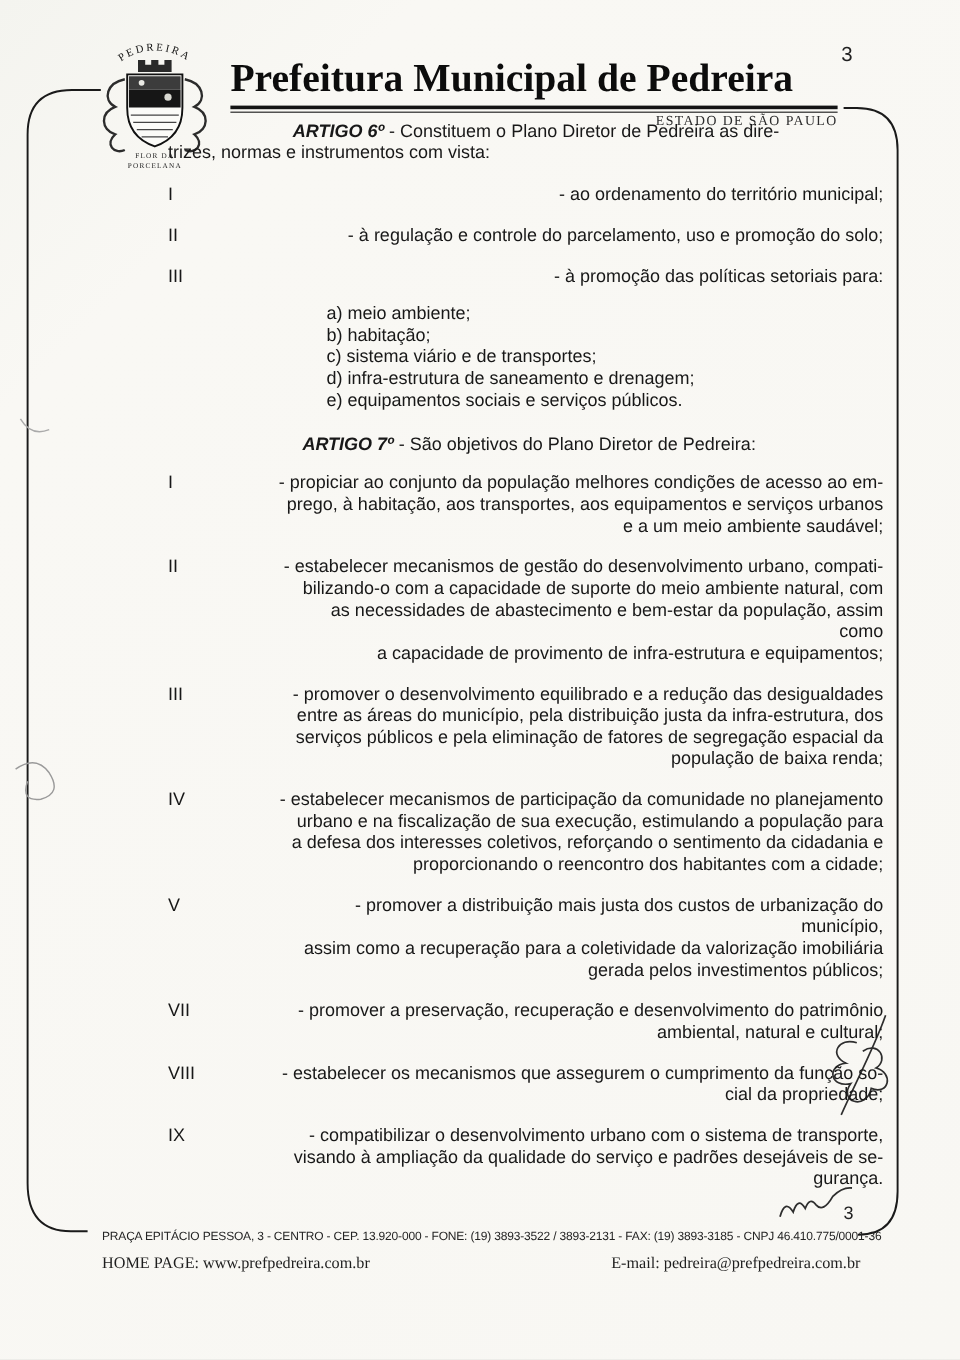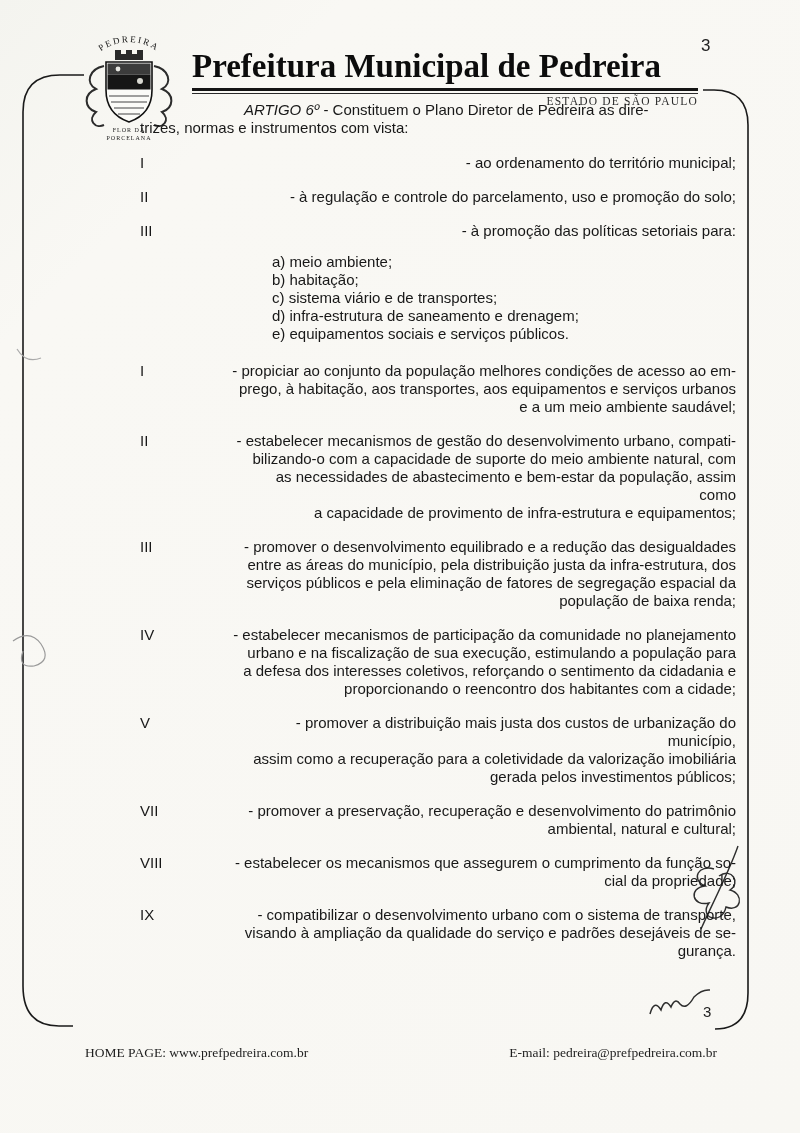--- a/index.html
+++ b/index.html
@@ -20,21 +20,21 @@
   .title-rule-thick { position:absolute; left:192px; top:88px; width:506px; height:3px; background:#141414; }
   .title-rule-thin  { position:absolute; left:192px; top:93px; width:506px; height:1px; background:#2a2a2a; }
   .subtitle {
     position:absolute; left:192px; top:95px; width:506px; text-align:right;
     font-family:"Liberation Serif", serif; font-size:11.5px; letter-spacing:1.2px; color:#2b2b2b;
   }
   .pagenum-top { position:absolute; left:701px; top:36px; font-size:17px; color:#222; }
 
   
   .doc-body { position:absolute; left:140px; top:101px; width:596px; font-size:15px; line-height:18px; color:#181818; }
-  .a-head { font-weight:normal; font-style:italic; }
+  .a-head { font-weight:bold; font-style:italic; }
   .intro-text { white-space:pre-line; }
   .article-intro { margin:0 0 17px 0; text-indent:104px; }
   .article7-head { margin:2px 0 14px 0; text-indent:112px; }
   .item { display:flex; margin:0 0 16px 0; }
   .item .num { width:85px; flex:none; }
   .item .txt { flex:1; white-space:pre-line; padding-left:13px; text-indent:-13px;text-align:right; }
   .sublist { margin:-3px 0 19px 88px; }
   .subitem { line-height:18px;margin-left:44px; }
 
   
@@ -124,20 +124,24 @@
       </div>
 
     <div class="sublist">
         <div class="subitem">a) meio ambiente;</div>
         <div class="subitem">b) habitação;</div>
         <div class="subitem">c) sistema viário e de transportes;</div>
         <div class="subitem">d) infra-estrutura de saneamento e drenagem;</div>
         <div class="subitem">e) equipamentos sociais e serviços públicos.</div>
       </div>
 
+    <p class="article7-head">
+      <span class="a-head">ARTIGO 7º</span>
+      <span>- São objetivos do Plano Diretor de Pedreira:</span>
+    </p>
 
     <div>
         <div class="item">
           <div class="num">I</div>
           <div class="txt">- propiciar ao conjunto da população melhores condições de acesso ao em-
 prego, à habitação, aos transportes, aos equipamentos e serviços urbanos
 e a um meio ambiente saudável;</div>
         </div>
         <div class="item">
           <div class="num">II</div>
@@ -179,20 +183,21 @@
         <div class="item">
           <div class="num">IX</div>
           <div class="txt">- compatibilizar o desenvolvimento urbano com o sistema de transporte,
 visando à ampliação da qualidade do serviço e padrões desejáveis de se-
 gurança.</div>
         </div>
       </div>
 
   </div>
 
+  <div class="footer-address">PRAÇA EPITÁCIO PESSOA, 3 - CENTRO - CEP. 13.920-000 - FONE: (19) 3893-3522 / 3893-2131 - FAX: (19) 3893-3185 - CNPJ 46.410.775/0001-36</div>
   <div class="pagenum-bottom">3</div>
 
   <div class="footer-links">
     <span>
       <span>HOME PAGE:</span>
       <span>www.prefpedreira.com.br</span>
     </span>
     <span>
       <span>E-mail:</span>
       <span>pedreira@prefpedreira.com.br</span>

